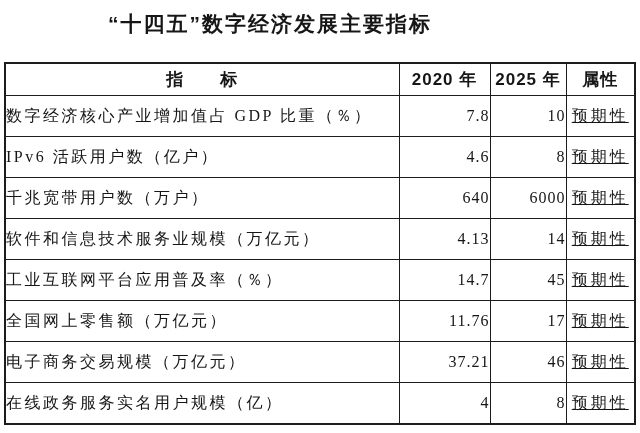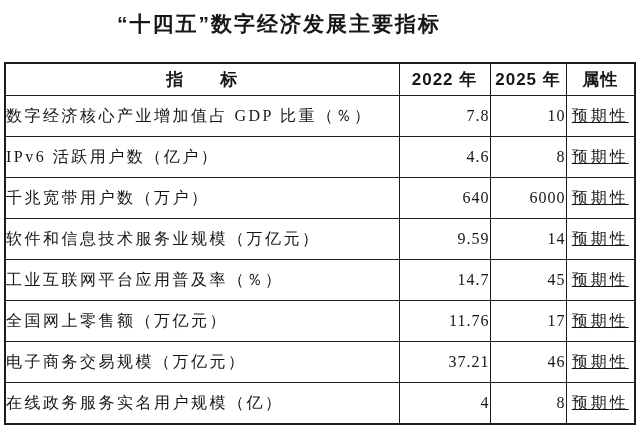--- a/index.html
+++ b/index.html
@@ -13,21 +13,21 @@
     height: 433px;
     background: #ffffff;
     overflow: hidden;
     font-family: "Liberation Serif", "DejaVu Serif", serif;
     color: #161616;
   }
   .title {
     margin: 0;
     position: absolute;
     top: 10px;
-    left: 17px;
+    left: 8px;
     width: 524px;
     text-align: center;
     font-family: "Liberation Sans", "DejaVu Sans", sans-serif;
     font-weight: bold;
     font-size: 21px;
     letter-spacing: 2px;
     color: #161616;
   }
   .tbl {
     position: absolute;
@@ -81,21 +81,21 @@
   <table class="tbl">
     <colgroup>
       <col style="width:394px">
       <col style="width:91px">
       <col style="width:76px">
       <col style="width:69px">
     </colgroup>
     <thead>
       <tr>
         <th>指　　标</th>
-        <th>2022 年</th>
+        <th>2020 年</th>
         <th>2025 年</th>
         <th>属性</th>
       </tr>
     </thead>
     <tbody>
       <tr>
         <td class="ind">数字经济核心产业增加值占 GDP 比重（％）</td>
         <td class="num">7.8</td>
         <td class="num">10</td>
         <td class="attr">预期性</td>
@@ -107,21 +107,21 @@
         <td class="attr">预期性</td>
       </tr>
       <tr>
         <td class="ind">千兆宽带用户数（万户）</td>
         <td class="num">640</td>
         <td class="num">6000</td>
         <td class="attr">预期性</td>
       </tr>
       <tr>
         <td class="ind">软件和信息技术服务业规模（万亿元）</td>
-        <td class="num">9.59</td>
+        <td class="num">4.13</td>
         <td class="num">14</td>
         <td class="attr">预期性</td>
       </tr>
       <tr>
         <td class="ind">工业互联网平台应用普及率（％）</td>
         <td class="num">14.7</td>
         <td class="num">45</td>
         <td class="attr">预期性</td>
       </tr>
       <tr>

